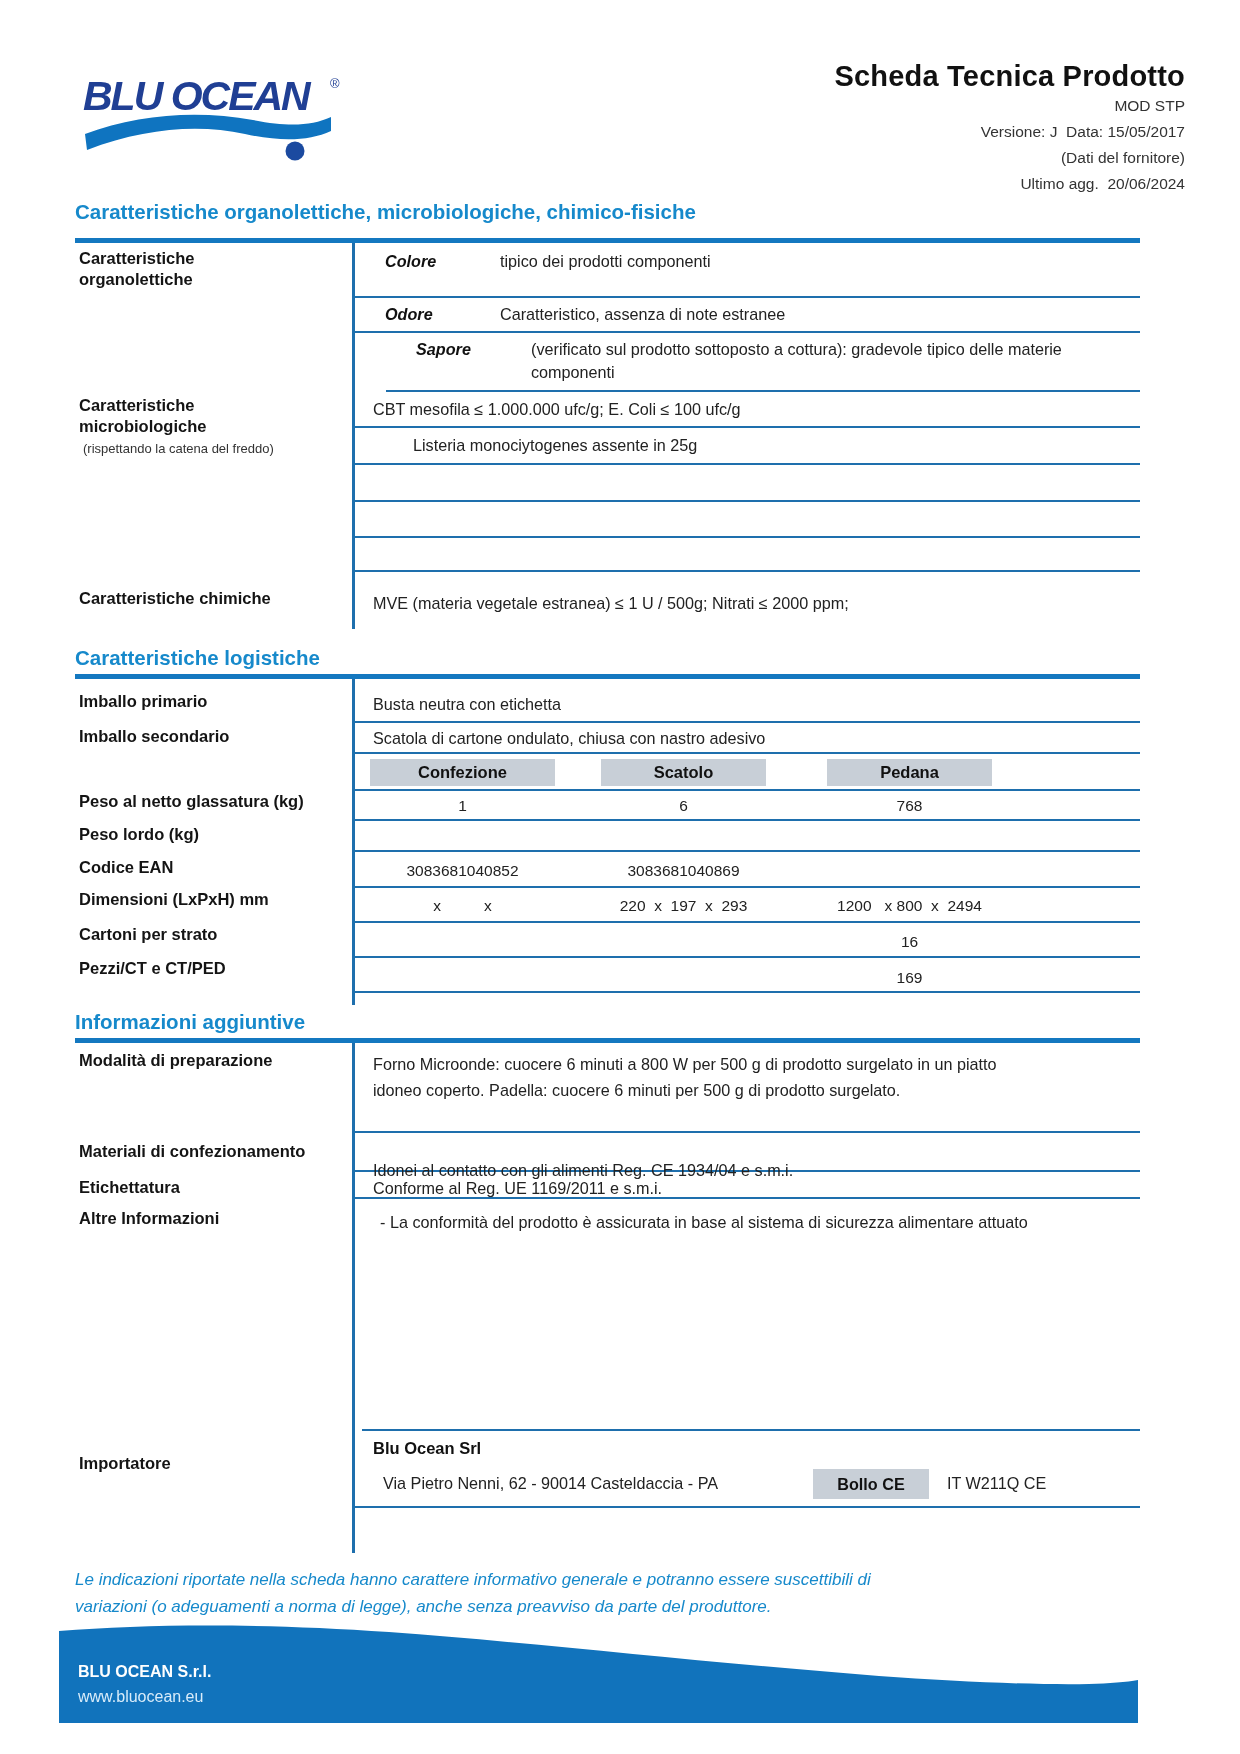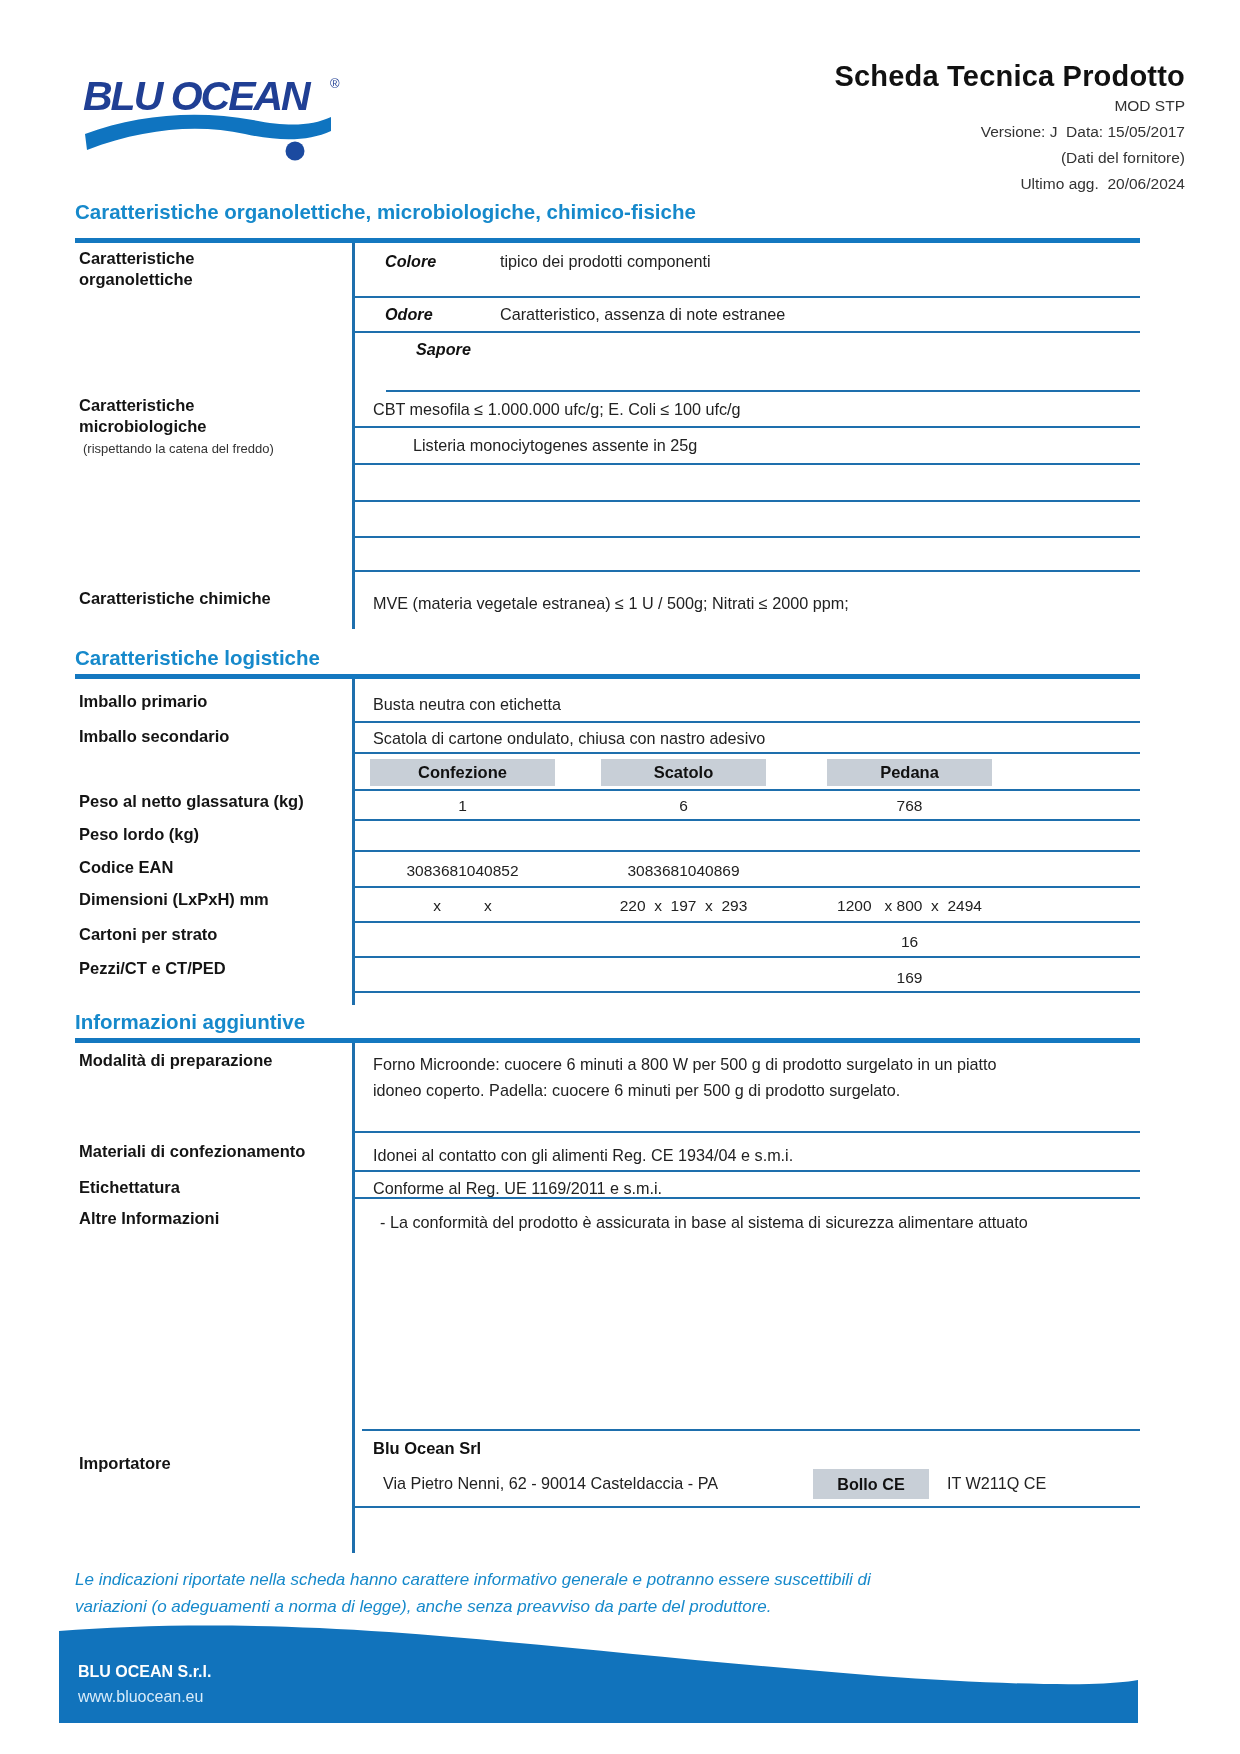--- a/index.html
+++ b/index.html
@@ -94,20 +94,21 @@
         </div>
         <div class="trow" style="height:35px;">
           <div class="kv" style="padding-top:5px;">
             <span class="k">Odore</span>
             <span class="v">Caratteristico, assenza di note estranee</span>
           </div>
         </div>
         <div class="trow" style="height:59px;margin-left:31px;">
           <div class="kv" style="padding-top:5px;">
             <span class="k">Sapore</span>
+            <span class="v" style="max-width:560px;">(verificato sul prodotto sottoposto a cottura): gradevole tipico delle materie componenti</span>
           </div>
         </div>
         <div class="trow" style="height:36px;">
           <div class="cellpad" style="padding-top:6px;">CBT mesofila ≤ 1.000.000 ufc/g; E. Coli ≤ 100 ufc/g</div>
         </div>
         <div class="trow" style="height:37px;padding-left:40px;">
           <div class="cellpad" style="padding-top:6px;">Listeria monociytogenes assente in 25g</div>
         </div>
         <div class="trow" style="height:37px;">
           <div class="cellpad"></div>
@@ -195,21 +196,21 @@
         <div class="llabel" style="top:98px;">Materiali di confezionamento</div>
         <div class="llabel" style="top:134px;">Etichettatura</div>
         <div class="llabel" style="top:165px;">Altre Informazioni</div>
         <div class="llabel" style="top:410px;">Importatore</div>
       </div>
       <div class="rcol">
         <div class="trow" style="height:90px;">
           <div class="cellpad" style="padding-top:8px; max-width:700px; line-height:26px;">Forno Microonde: cuocere 6 minuti a 800 W per 500 g di prodotto surgelato in un piatto idoneo coperto. Padella: cuocere 6 minuti per 500 g di prodotto surgelato.</div>
         </div>
         <div class="trow" style="height:39px;">
-          <div class="cellpad" style="padding-top:11px;">Idonei al contatto con gli alimenti Reg. CE 1934/04 e s.m.i.</div>
+          <div class="cellpad" style="padding-top:26px;">Idonei al contatto con gli alimenti Reg. CE 1934/04 e s.m.i.</div>
         </div>
         <div class="trow" style="height:27px;">
           <div class="cellpad" style="padding-top:5px;">Conforme al Reg. UE 1169/2011 e s.m.i.</div>
         </div>
         <div class="trow" style="height:232px;margin-left:7px;">
           <div class="cellpad" style="padding-top:10px; max-width:680px; line-height:26px;">- La conformità del prodotto è assicurata in base al sistema di sicurezza alimentare attuato</div>
         </div>
         <div class="trow" style="height:77px;">
           <div class="imp-company">Blu Ocean Srl</div>
           <div class="imp-line">

